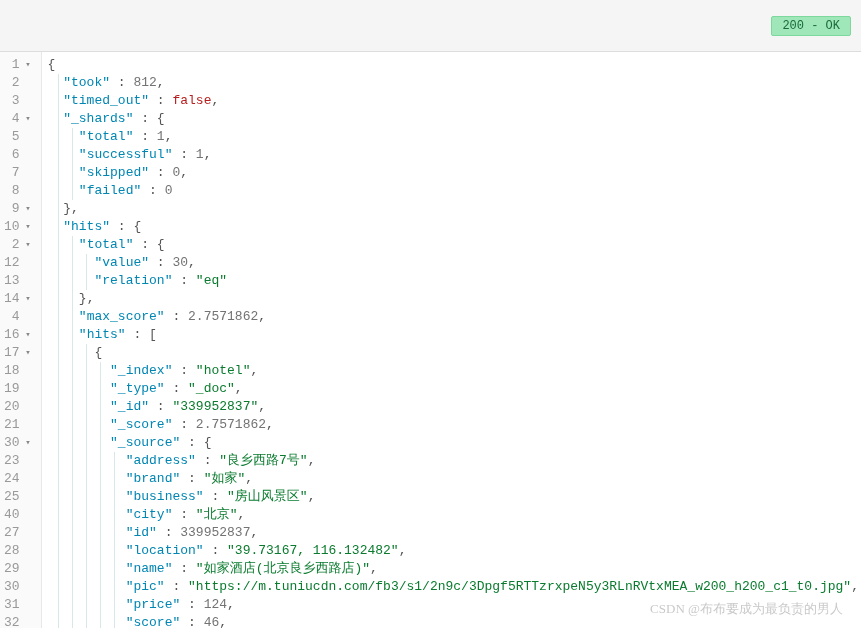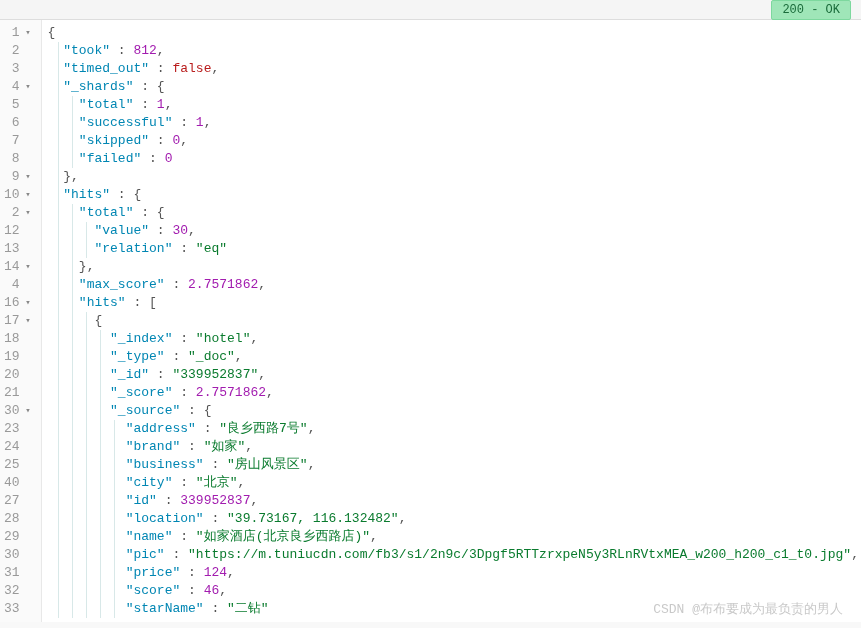--- a/index.html
+++ b/index.html
@@ -9,21 +9,21 @@
   background: #f8f8f8;
   color: #333;
 }
 .toolbar {
   background: #f5f5f5;
   border-bottom: 1px solid #ddd;
   padding: 6px 10px;
   display: flex;
   justify-content: flex-end;
   align-items: center;
-  height: 20px;
+  height: 52px;
 }
 .status-badge {
   background: #9fe6b8;
   color: #1a6b3a;
   padding: 2px 10px;
   font-size: 12px;
   border: 1px solid #7dd89e;
   border-radius: 2px;
 }
 .editor {
@@ -74,31 +74,31 @@
 .g2 { left: 24px; }
 .g3 { left: 38px; }
 .g4 { left: 52px; }
 .g5 { left: 66px; }
 .content {
   position: relative;
   z-index: 1;
 }
 .key { color: #0086b3; }
 .str { color: #0a7b2e; }
-.num { color: #a21caf; text-align: right; }
+.num { color: #737373; text-align: right; }
 .bool { color: #b91c1c; }
 .punct { color: #555; }
 .brace { color: #555; }
 .watermark {
   position: fixed;
   right: 18px;
   bottom: 10px;
   color: #bbb;
   font-size: 13px;
-  font-family: Liberation Mono, monospace;
+  font-family: Liberation Serif, serif;
   opacity: 0.8;
   pointer-events: none;
 }
 </style>
 </head>
 <body>
 
 <div class="toolbar">
   <span class="status-badge">200 - OK</span>
 </div>

